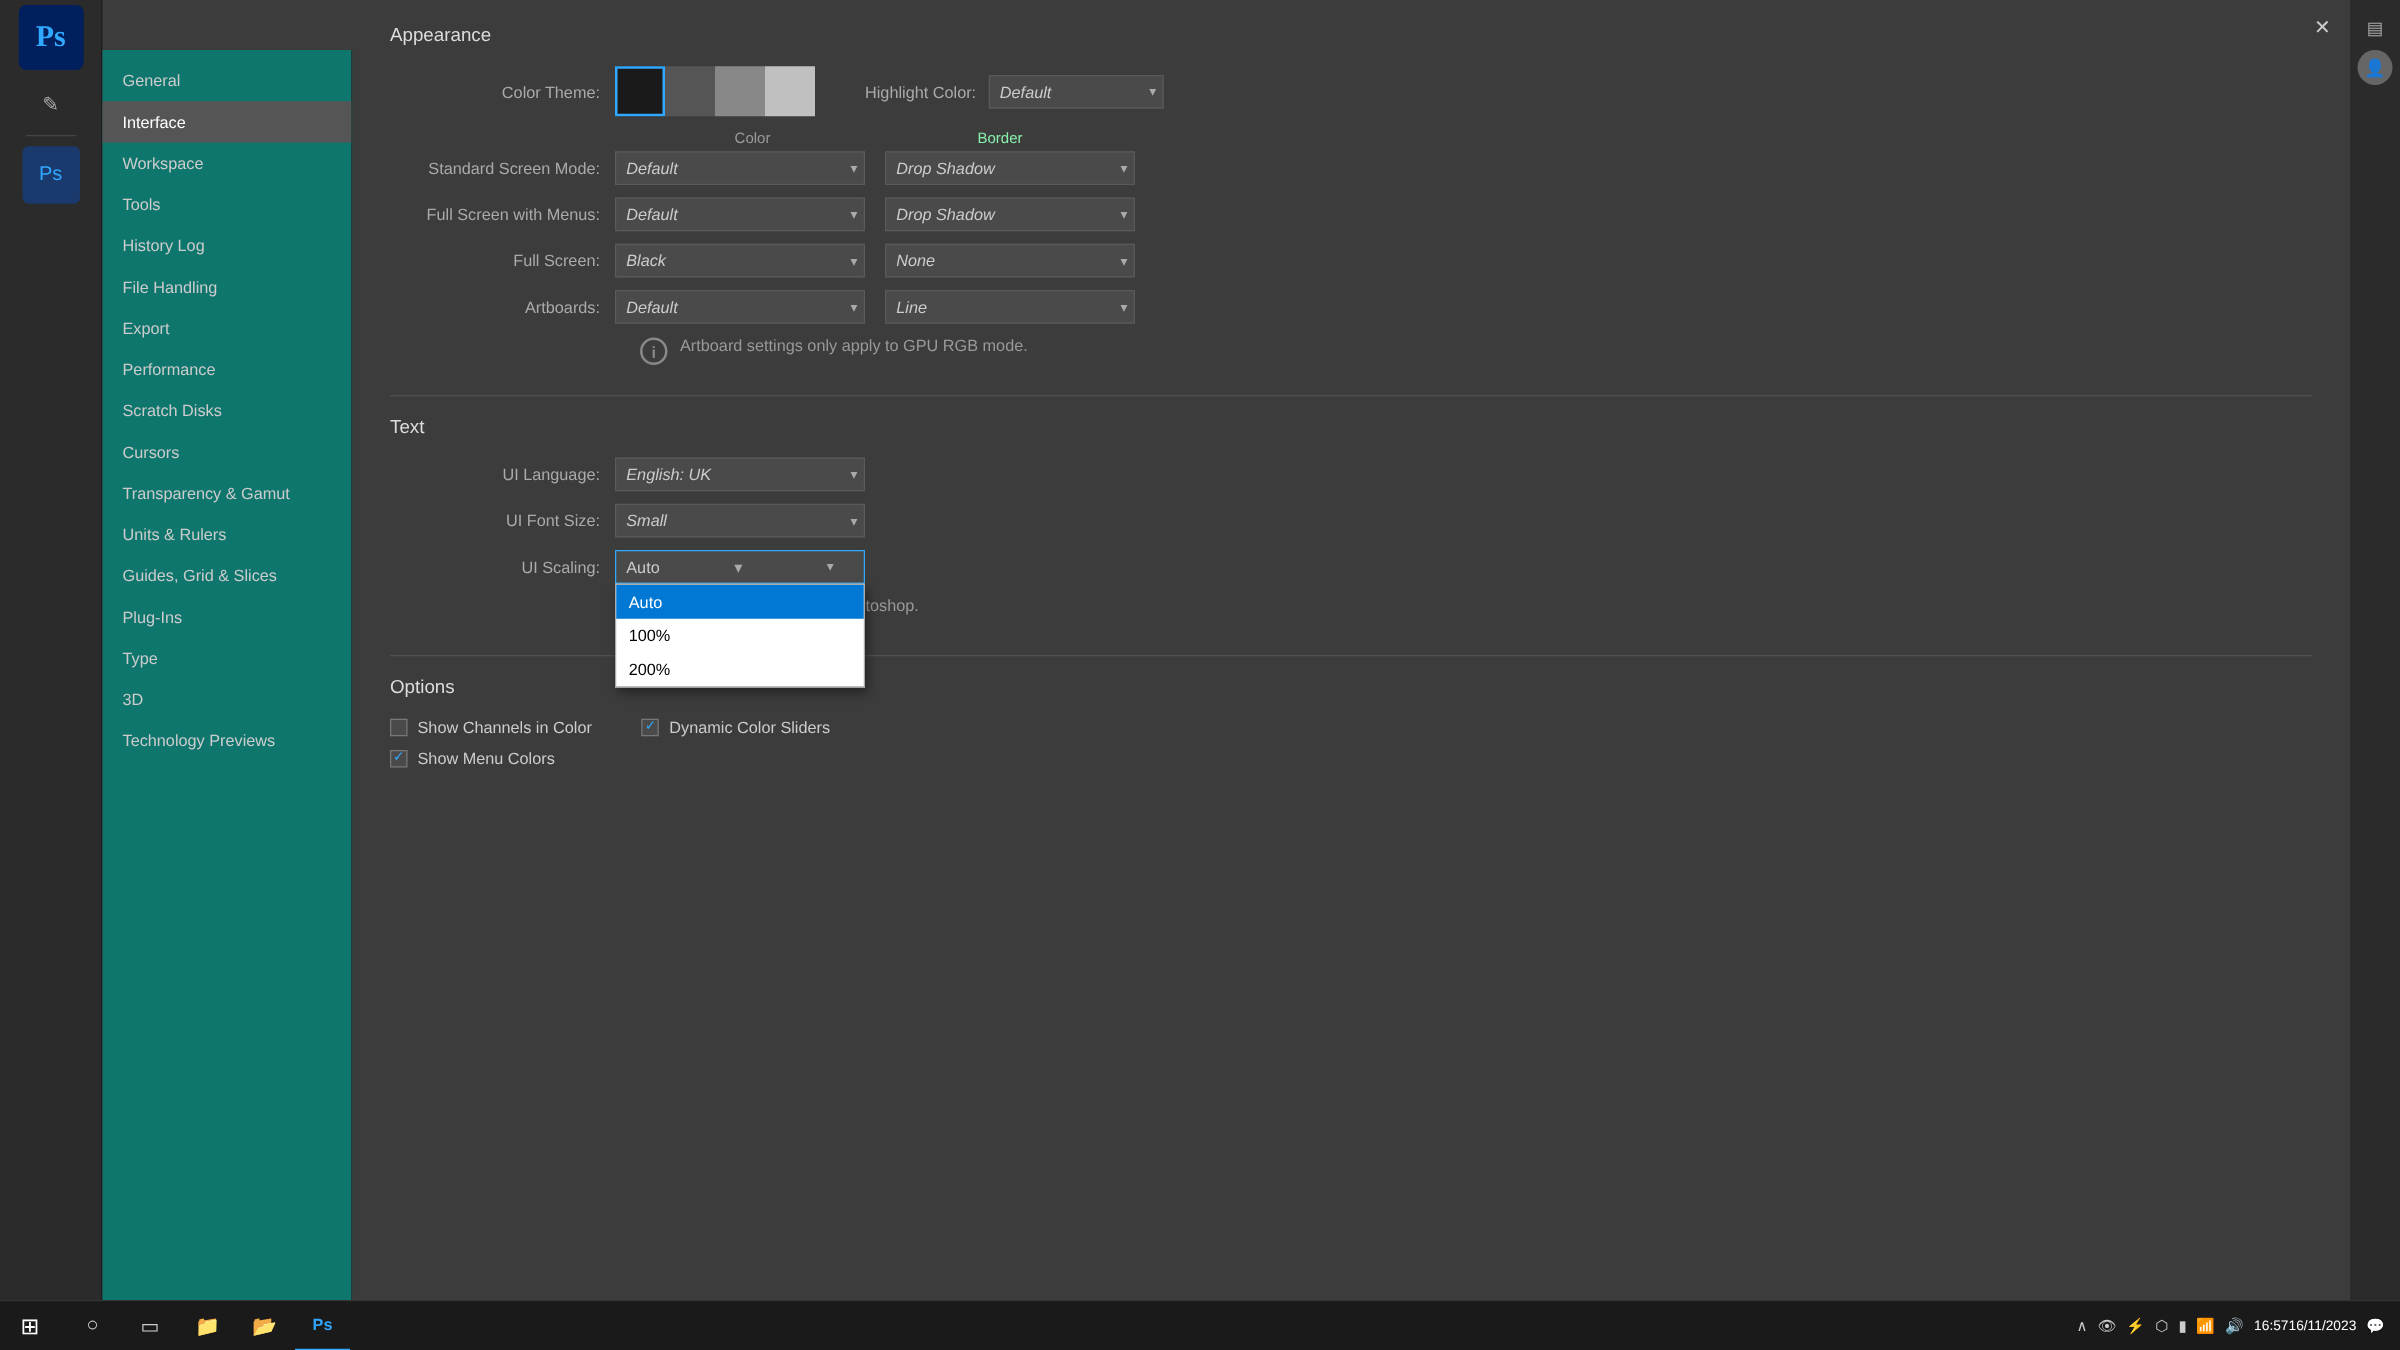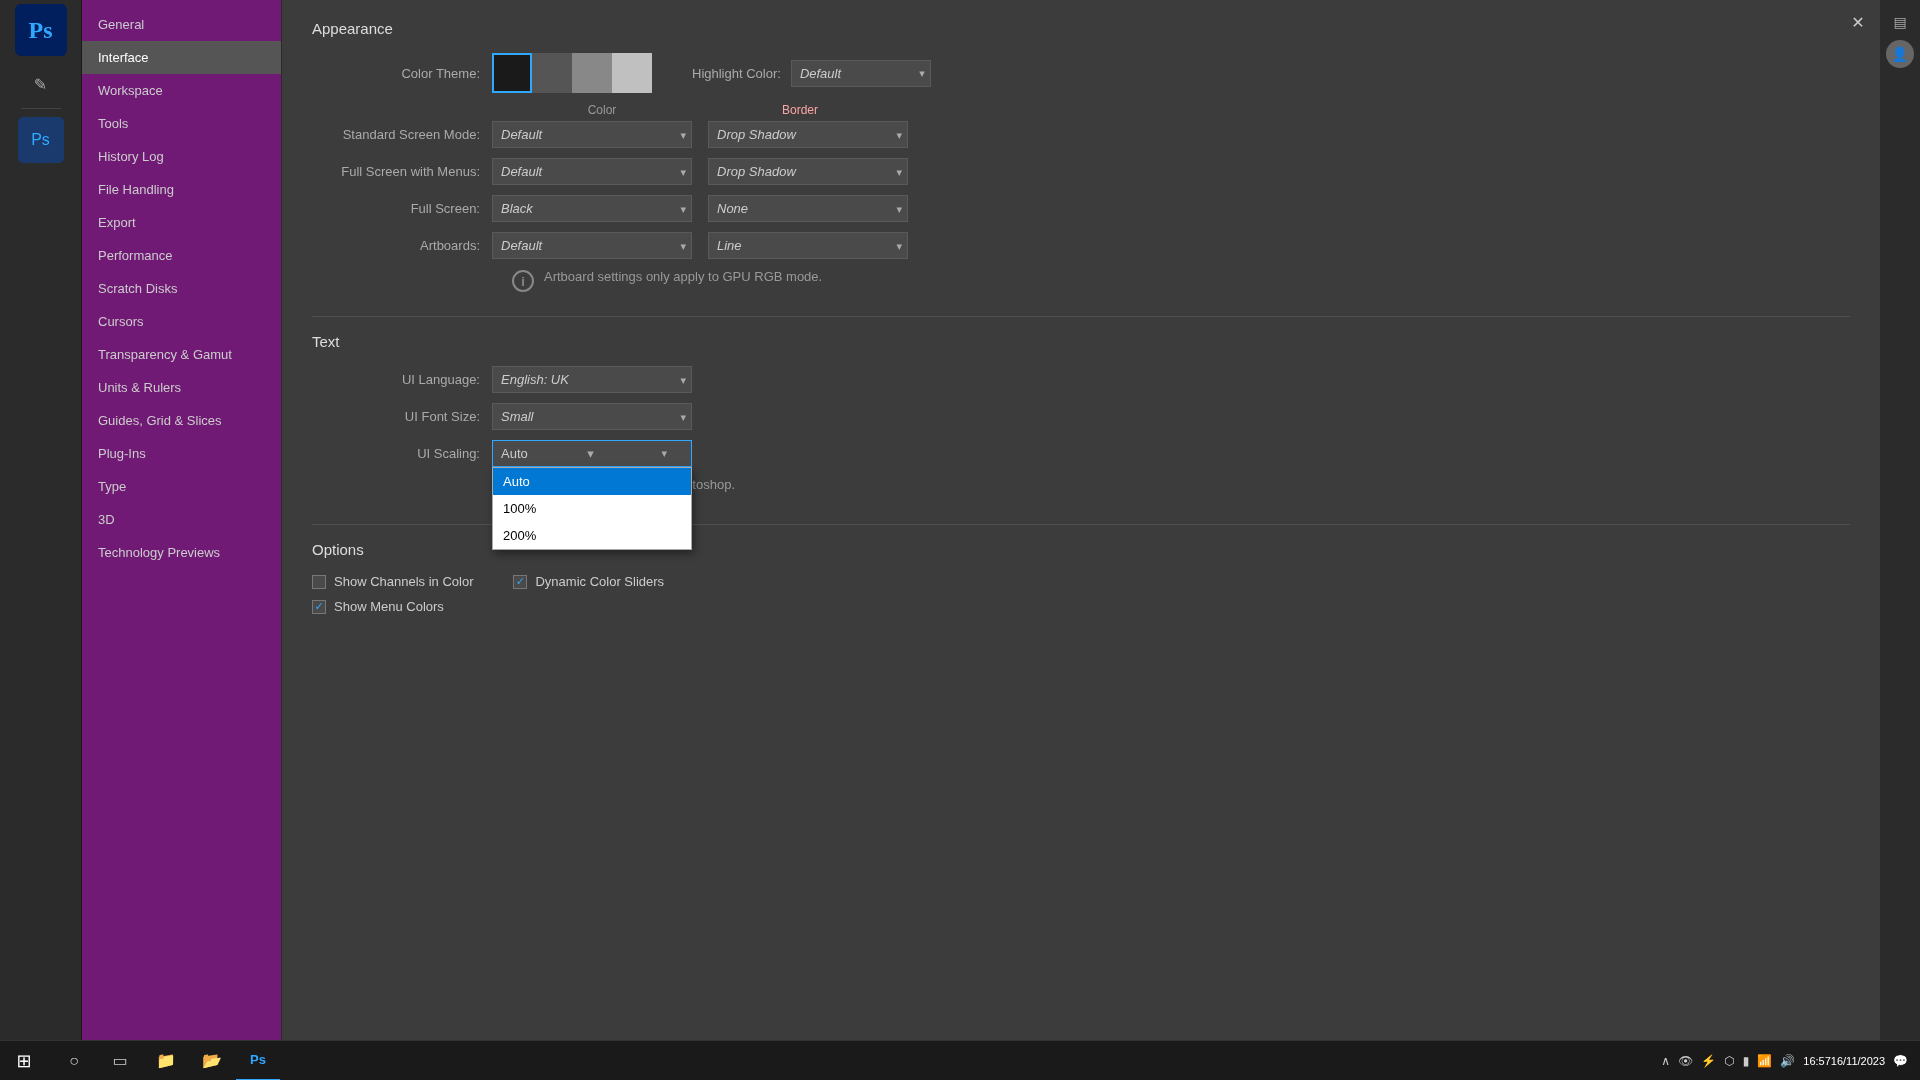--- a/index.html
+++ b/index.html
@@ -161,23 +161,24 @@
       bottom: 0;
       background: #3c3c3c;
       display: flex;
       flex-direction: row;
     }
 
     
     .dialog-nav {
       width: 200px;
       min-width: 200px;
-      background: #701a75;
+      background: #0f766e;
       border-right: 1px solid #2a2a2a;
       padding-top: 8px;
+      margin-top: 40px;
     }
     .nav-item {
       padding: 9px 16px;
       cursor: pointer;
       color: #cccccc;
       font-size: 13px;
       white-space: nowrap;
     }
     .nav-item.active {
       background: #555555;
@@ -501,21 +502,21 @@
                 <option>Default</option>
               </select>
             </div>
           </div>
         </div>
       </div>
 
       <div style="display:flex; margin-bottom: 4px; margin-left: 0;">
         <div style="width:180px;"></div>
         <div style="width:220px; text-align:center; color:#999; font-size:12px;">Color</div>
-        <div style="width:160px; text-align:center; color:#fca5a5; font-size:12px; margin-left: 8px;">Border</div>
+        <div style="width:160px; text-align:center; color:#86efac; font-size:12px; margin-left: 8px;">Border</div>
       </div>
 
       <div class="field-row">
         <div class="field-label">Standard Screen Mode:</div>
         <div class="field-value">
           <div class="select-wrapper wide">
             <select>
               <option>Default</option>
             </select>
           </div>

